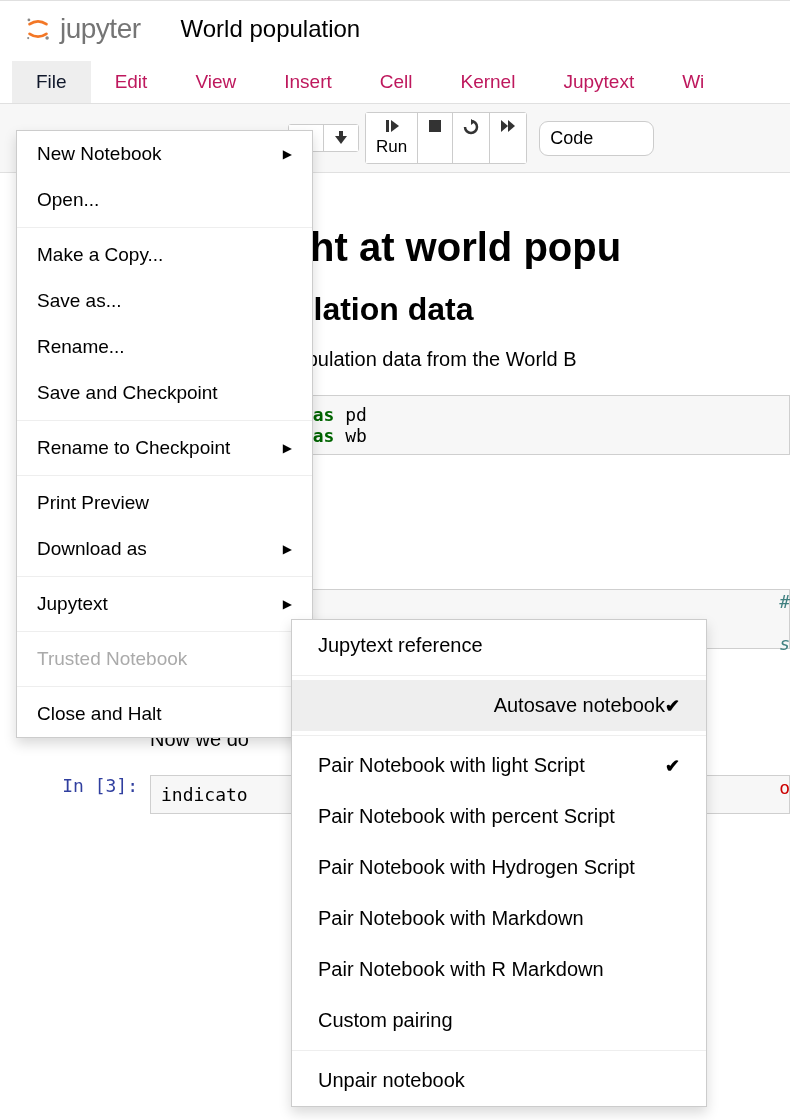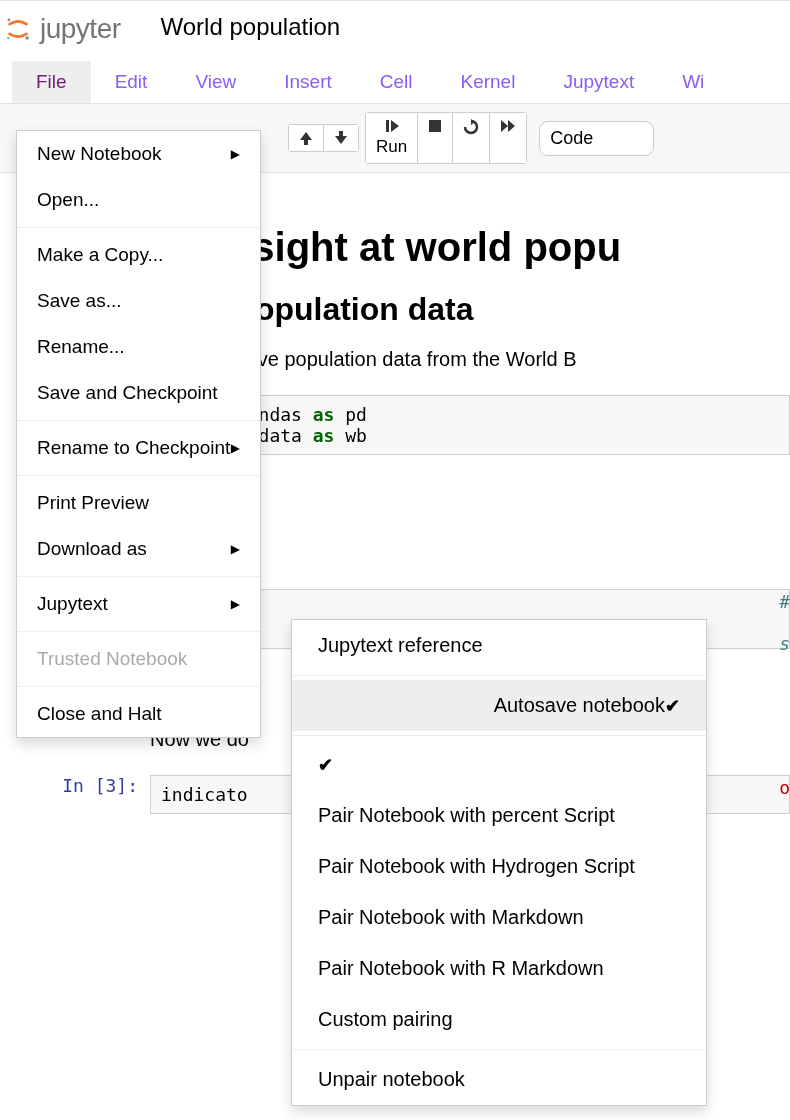--- a/index.html
+++ b/index.html
@@ -10,22 +10,22 @@
   color: #000;
   width: 790px;
   height: 1120px;
   overflow: hidden;
   position: relative;
 }
 
 
 .header {
   display: flex;
-  align-items: flex-start;
-  padding: 12px 20px 16px 4px;
+  align-items: center;
+  padding: 12px 20px 16px 24px;
   border-top: 1px solid #e0e0e0;
 }
 .logo {
   display: flex;
   align-items: center;
   gap: 8px;
 }
 .logo-text {
   font-size: 28px;
   color: #757575;
@@ -41,27 +41,27 @@
 
 .menubar {
   display: flex;
   background: #fff;
   border-bottom: 1px solid #e0e0e0;
   padding: 0 12px;
 }
 .menu-item {
   padding: 10px 24px;
   font-size: 19px;
-  color: #8b5cf6;
+  color: #be185d;
   cursor: pointer;
   position: relative;
 }
 .menu-item.active {
   background: #eee;
-  color: #701a75;
+  color: #0f172a;
 }
 
 
 .toolbar {
   display: flex;
   align-items: center;
   padding: 8px 12px;
   border-bottom: 1px solid #e0e0e0;
   gap: 6px;
   background: #f7f7f7;
@@ -155,21 +155,21 @@
 }
 .kw { color: #006400; font-weight: bold; }
 .com { color: #408080; font-style: italic; }
 .rt { color: #c00; }
 
 
 .dropdown {
   position: absolute;
   top: 130px;
   left: 16px;
-  width: 245px;
+  width: 297px;
   background: #fff;
   border: 1px solid #ccc;
   box-shadow: 0 6px 12px rgba(0,0,0,0.15);
   z-index: 100;
 }
 .dropdown ul { list-style: none; }
 .dropdown li {
   padding: 12px 20px;
   font-size: 19px;
   display: flex;
@@ -400,20 +400,21 @@
       <li>
         <span>Jupytext reference</span>
       </li>
       <li class="sep"></li>
       <li class="hover">
         <span>Autosave notebook</span>
         <span class="check">✔</span>
       </li>
       <li class="sep"></li>
       <li>
+        <span>Pair Notebook with light Script</span>
         <span class="check">✔</span>
       </li>
       <li>
         <span>Pair Notebook with percent Script</span>
       </li>
       <li>
         <span>Pair Notebook with Hydrogen Script</span>
       </li>
       <li>
         <span>Pair Notebook with Markdown</span>

